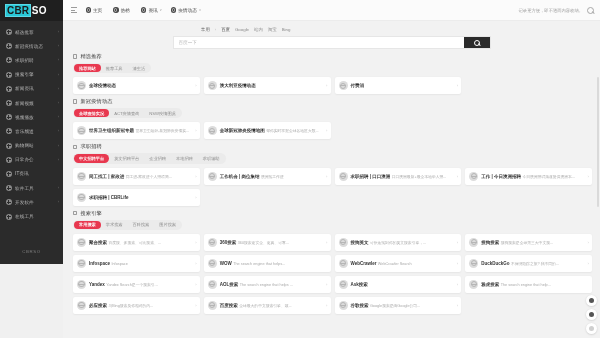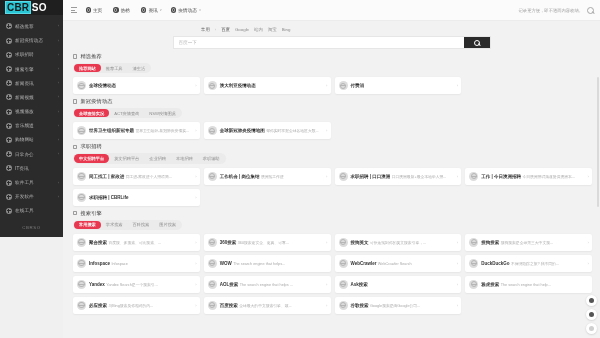--- a/index.html
+++ b/index.html
@@ -7,21 +7,21 @@
   body {
     font-family: "Liberation Sans", sans-serif;
     background: #f0f0f0;
     font-size: 5px;
     color: #333;
   }
   #app { display: flex; width: 600px; height: 338px; position: relative; }
 
   
   #sidebar {
-    width: 63px; height: 237px;
+    width: 63px; height: 264px;
     background: #2b2b2b;
     display: flex; flex-direction: column;
     flex: 0 0 63px;
     position: relative;
   }
   .logo-wrap {
     height: 21px; display: flex; align-items: center;
     padding-left: 5px; background: #1f1f1f;
   }
   .logo { display: flex; align-items: center; font-size: 10px; font-weight: bold; letter-spacing: .2px; }

